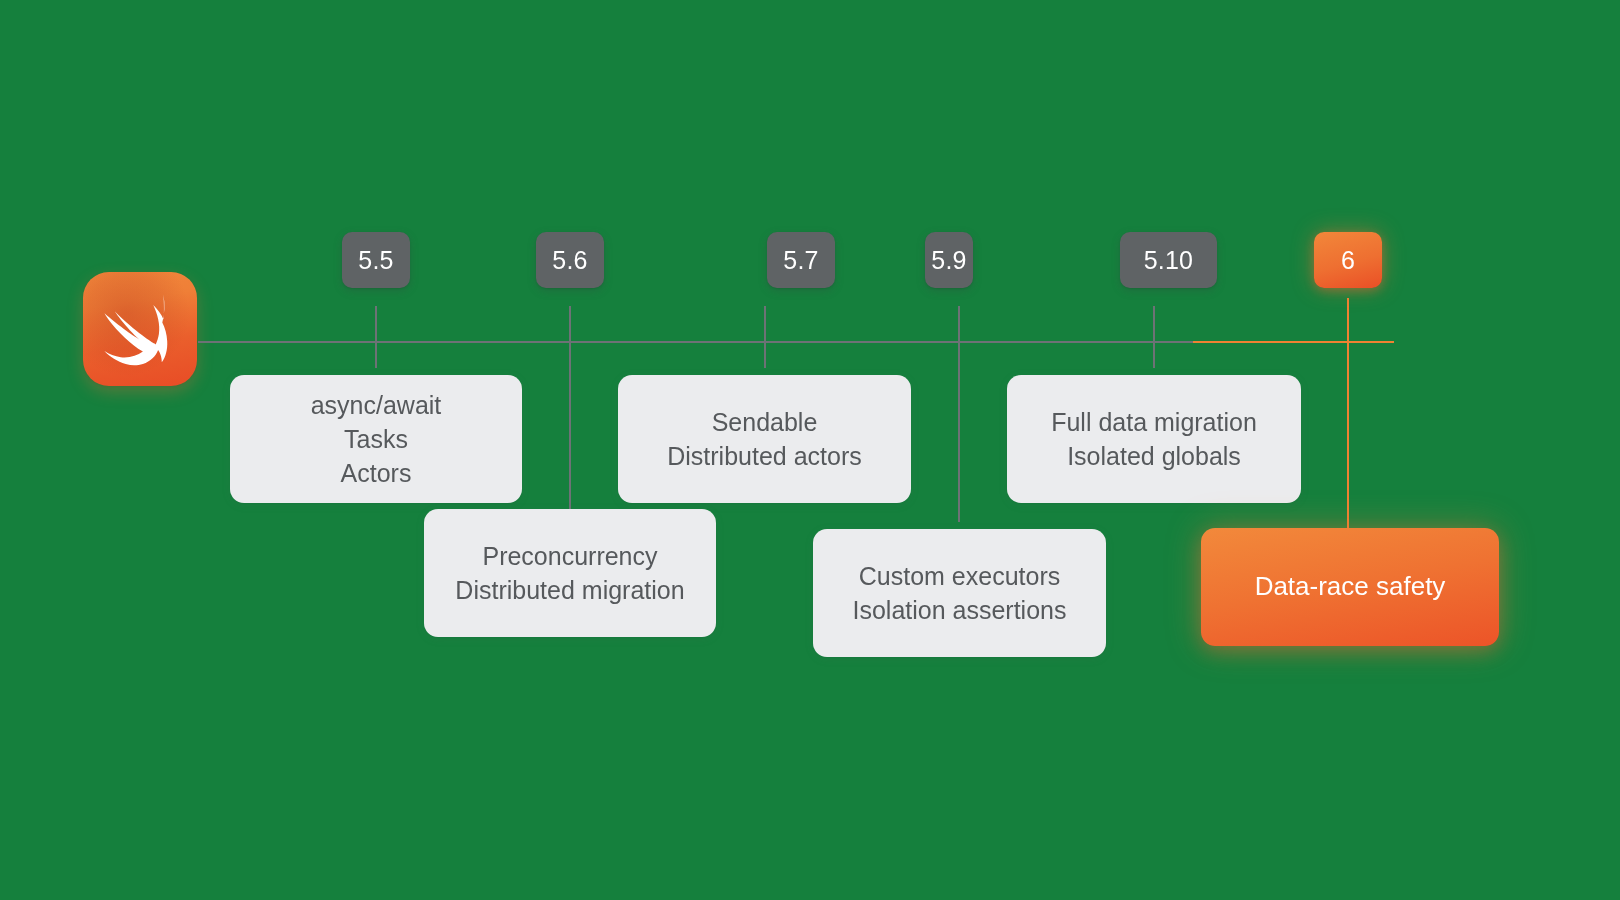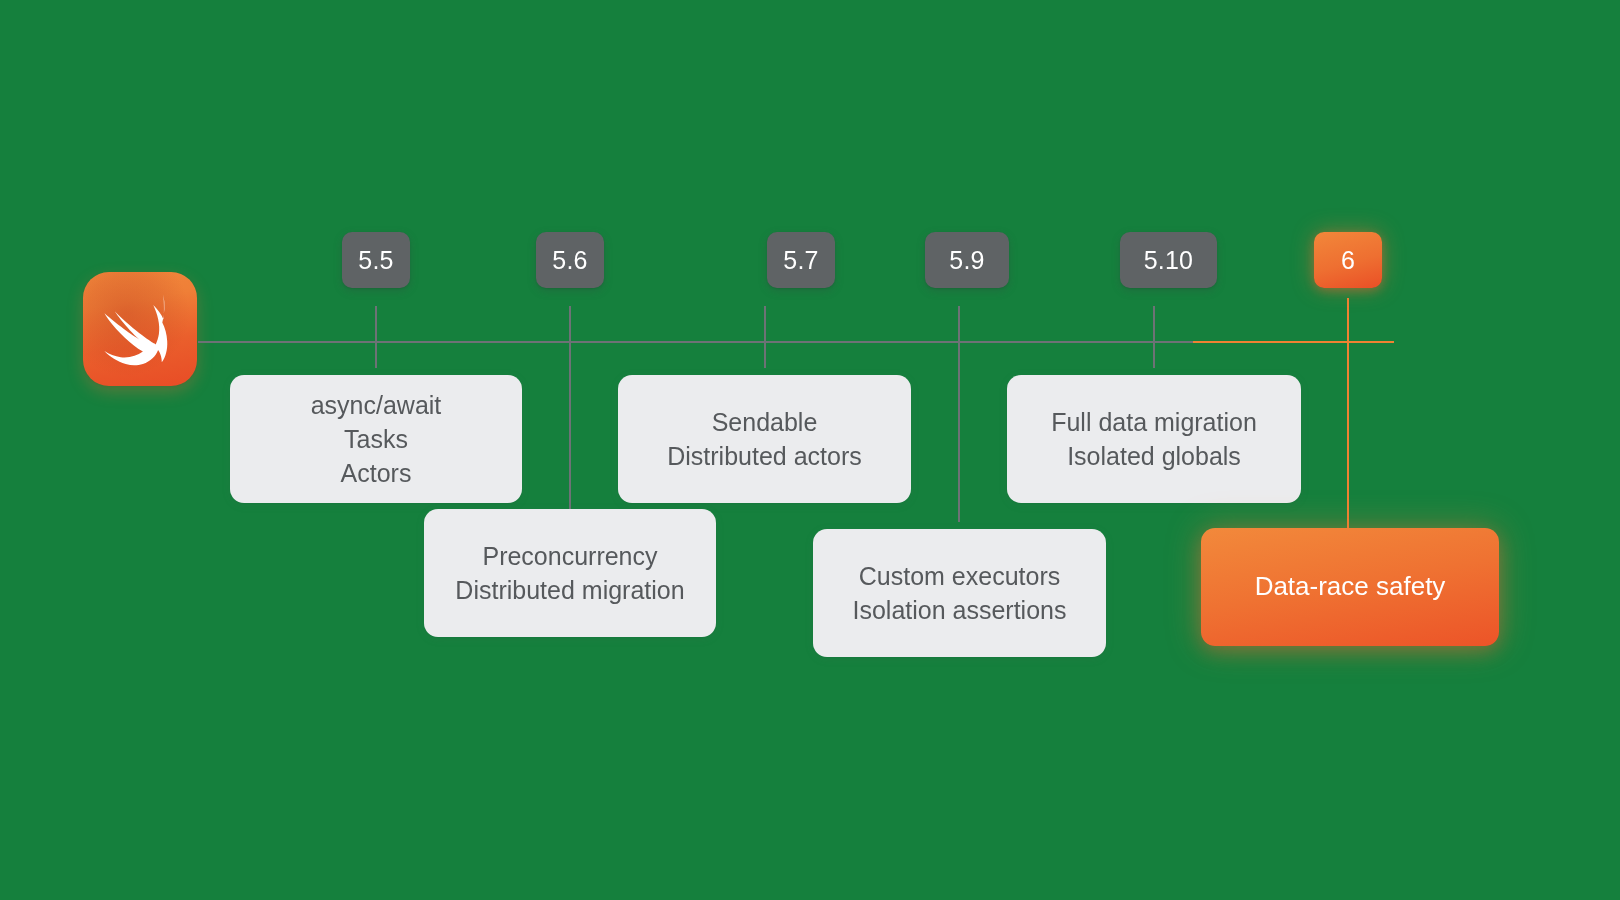--- a/index.html
+++ b/index.html
@@ -114,21 +114,21 @@
 
   <div class="badge gray" style="left:342px;  top:232px; width:68px;">
     <span>5.5</span>
   </div>
   <div class="badge gray" style="left:536px;  top:232px; width:68px;">
     <span>5.6</span>
   </div>
   <div class="badge gray" style="left:731px;  top:232px; width:68px;margin-left:36px;">
     <span>5.7</span>
   </div>
-  <div class="badge gray" style="left:925px;  top:232px; width:84px;">
+  <div class="badge gray" style="left:925px;  top:232px; width:48px;">
     <span>5.9</span>
   </div>
   <div class="badge gray" style="left:1120px; top:232px; width:97px;">
     <span>5.10</span>
   </div>
   <div class="badge accent" style="left:1314px; top:232px; width:68px;">
     <span>6</span>
   </div>
 
   <div class="card plain" style="left:230px; top:375px; width:292px; height:128px;">

